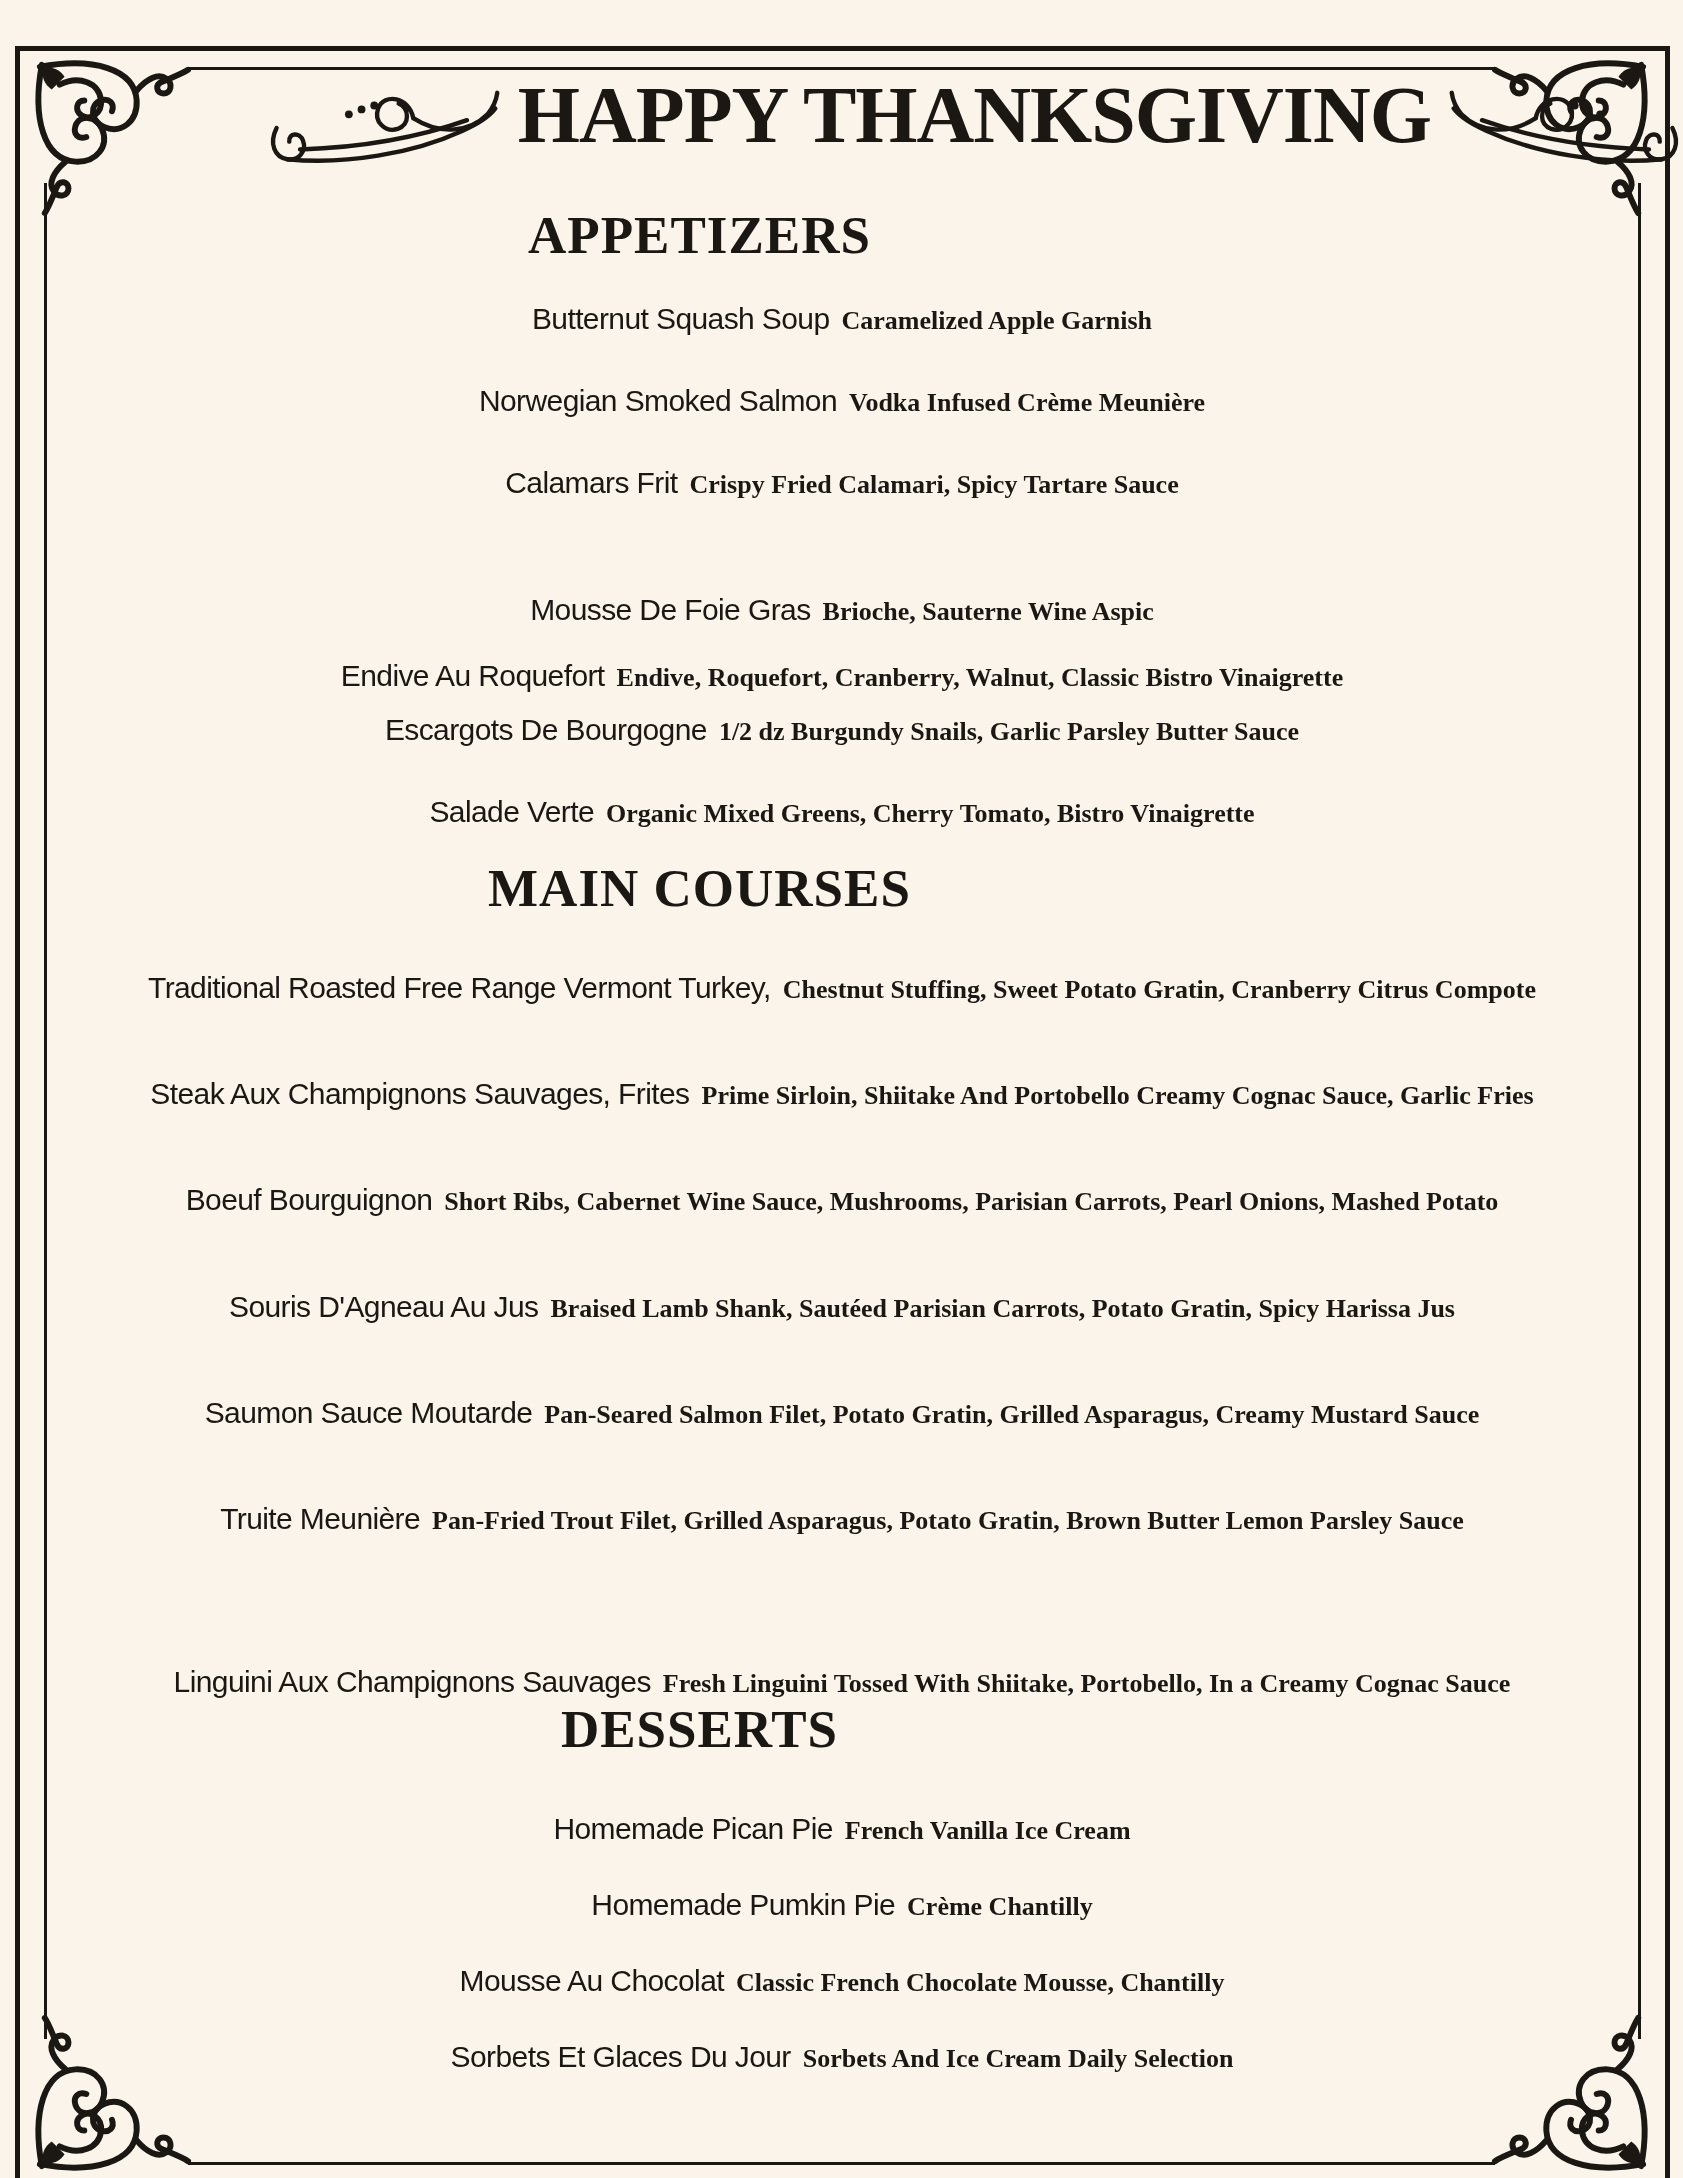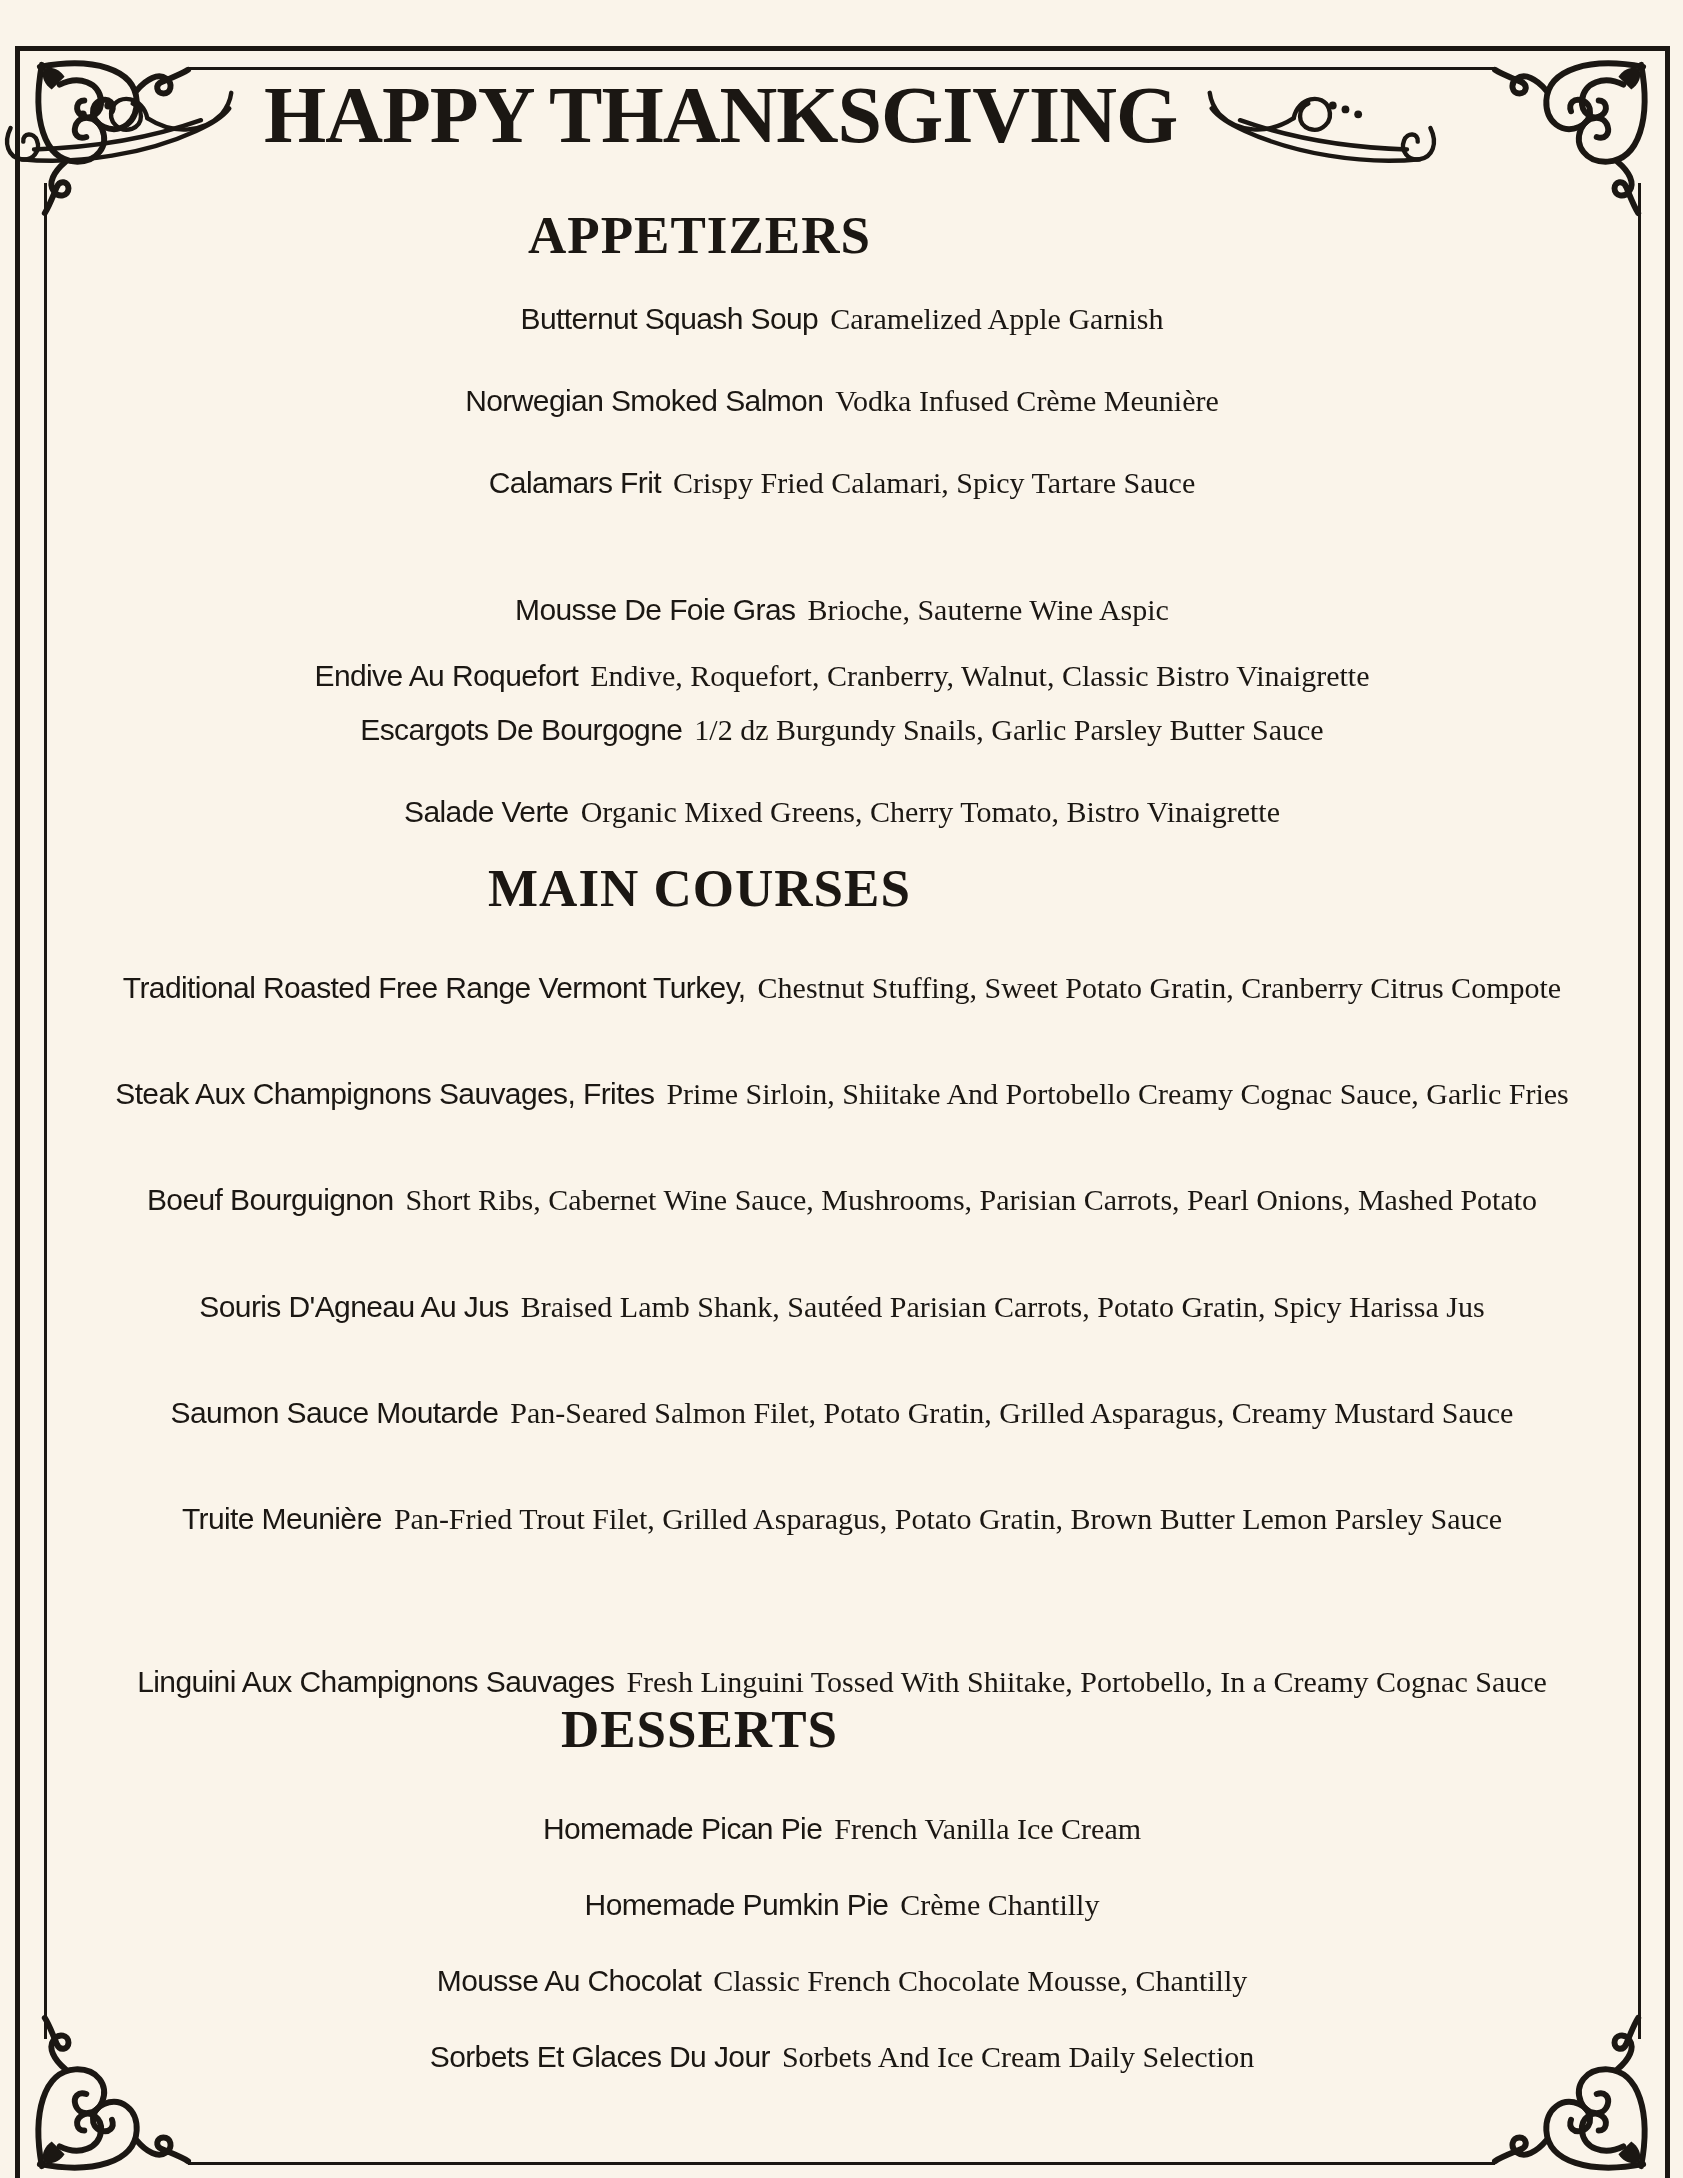--- a/index.html
+++ b/index.html
@@ -26,21 +26,21 @@
   .corner.tl { left:28px;   top:53px; }
   .corner.tr { left:1492px; top:53px;   transform:scaleX(-1); }
   .corner.bl { left:28px;   top:2015px; transform:scaleY(-1); }
   .corner.br { left:1492px; top:2015px; transform:scale(-1,-1); }
   .stroke { fill:none; stroke:#1b1713; stroke-width:6; stroke-linecap:round; }
   .stroke-thin { fill:none; stroke:#1b1713; stroke-width:4.5; stroke-linecap:round; }
   .fillink { fill:#1b1713; stroke:none; }
   
   .title-row {
     position:absolute; left:0; top:63px; width:1683px;
-    display:flex; justify-content:flex-start; align-items:center; gap:28px;
+    display:flex; justify-content:flex-end; align-items:center; gap:16px;
     white-space:nowrap;
   }
   .menu-title {
     font-size:80px; font-weight:700; letter-spacing:-1px; line-height:95px;
   }
   .flourish { width:236px; height:83px; margin-top:22px; flex:0 0 auto; }
   .flourish.right { transform:scaleX(-1); }
   
   .section-heading {
     position:absolute; left:0; width:1399px; text-align:center;
@@ -53,21 +53,21 @@
   .menu-item {
     position:absolute; left:40px; width:1604px; text-align:center;
     white-space:nowrap; line-height:40px;
   }
   .dish-name {
     font-family:"Liberation Sans","DejaVu Sans",sans-serif;
     font-stretch:condensed;
     font-size:30px; font-weight:400; letter-spacing:-0.6px;
     margin-right:12px;
   }
-  .dish-desc { font-size:30px; font-weight:400; }
+  .dish-desc { font-size:26px; font-weight:700; }
   
   #app-0 { top:299px; } #app-1 { top:381px; } #app-2 { top:463px; }
   #app-3 { top:546px;margin-top:44px; } #app-4 { top:628px;margin-top:28px; } #app-5 { top:710px; }
   #app-6 { top:792px; }
   
   #main-0 { top:968px;  } #main-1 { top:1074px; } #main-2 { top:1180px; }
   #main-3 { top:1287px; } #main-4 { top:1393px; } #main-5 { top:1499px; }
   #main-6 { top:1662px; }
   
   #des-0 { top:1809px; } #des-1 { top:1885px; } #des-2 { top:1961px; }

